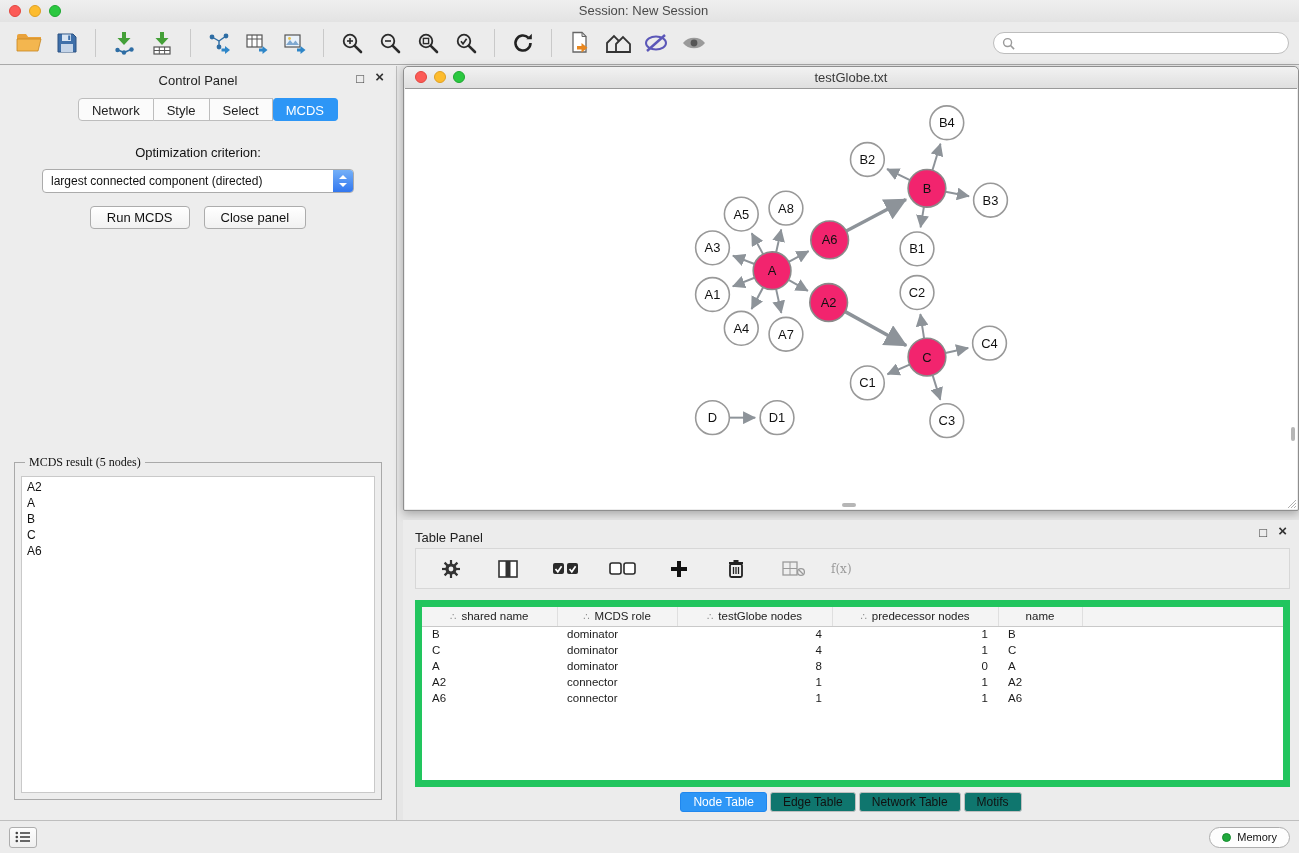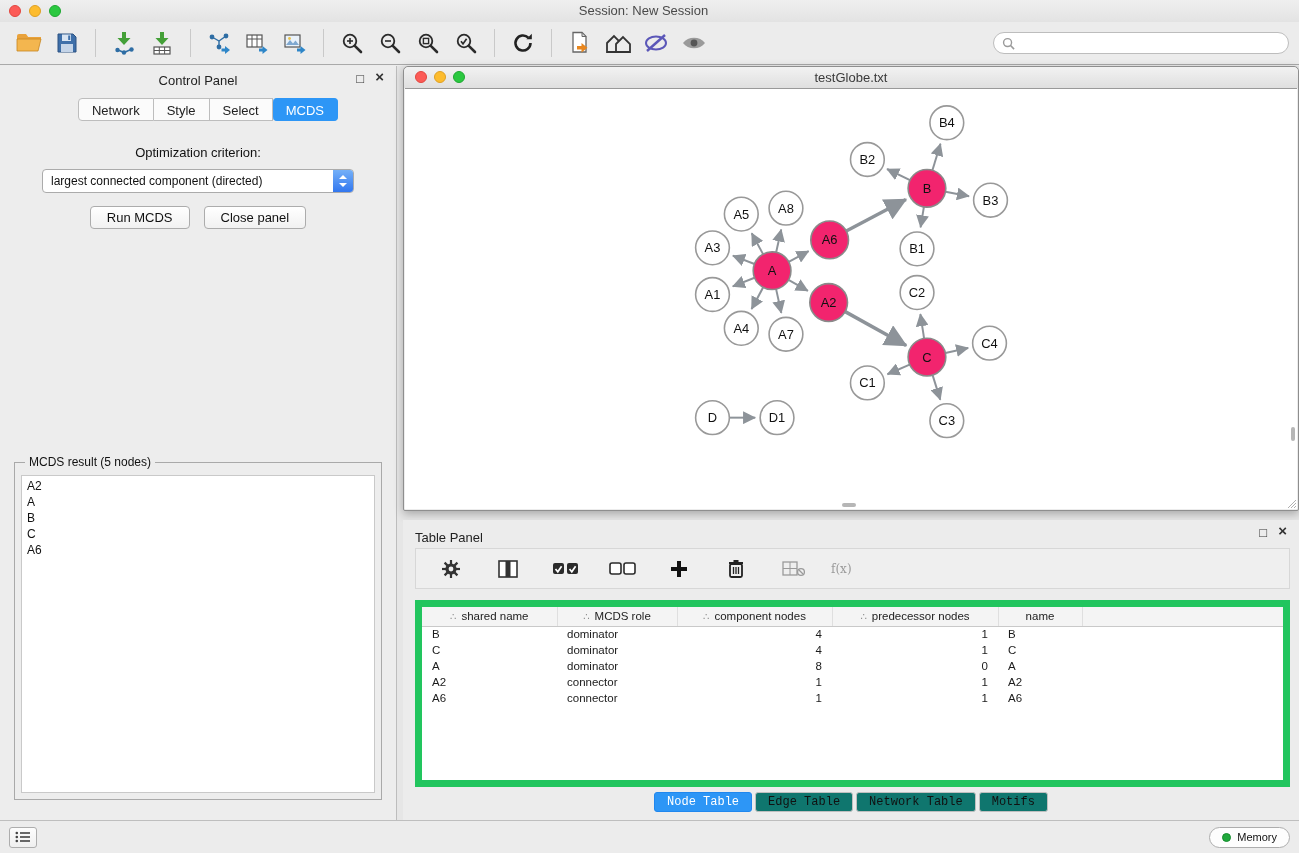--- a/index.html
+++ b/index.html
@@ -42,21 +42,21 @@
   .opt-label { text-align:center; margin-top:24px; font-size:13px; color:#111; }
   .select { position:relative; margin:9px auto 0 auto; width:312px; height:24px; background:#fff;
             border:1px solid #ABABAB; border-radius:4px; font-size:12px; line-height:22px; padding-left:8px; color:#111; }
   .stepper { position:absolute; right:0; top:0; bottom:0; width:20px; background:linear-gradient(#74B0F8,#3277EF);
              border-radius:0 3px 3px 0; display:flex; align-items:center; justify-content:center; }
   .cp-buttons { display:flex; justify-content:center; gap:14px; margin-top:13px; }
   .btn { height:23px; padding:0 16px; background:linear-gradient(#FFFFFF,#F1F1F1); border:1px solid #ACACAC;
          border-radius:4px; font-size:13px; color:#111; line-height:21px; }
   .result-fieldset { position:absolute; left:14px; right:14px; top:389px; height:345px;
                      border:1px solid #A9A9A9; padding:6px; background:#EDEDED; }
-  .result-fieldset legend { font-size:12px; color:#111; padding:0 4px; margin-left:4px; }
+  .result-fieldset legend { font-size:12px; color:#111; padding:0 4px; margin-left:4px;font-family:Liberation Serif, serif; }
   .result-box { width:100%; height:100%; background:#fff; border:1px solid #C9C9C9; overflow:auto;
                 font-size:12px; line-height:16px; padding:2px 5px; color:#111; }
 
   
   .right { position:absolute; left:398px; top:0; right:0; height:100%; }
 
   
   .network-window { position:absolute; left:5px; top:0; right:0; height:445px; background:#ECECEC;
                     border:1px solid #8E8E8E; border-radius:5px 5px 2px 2px; box-shadow:0 3px 10px rgba(0,0,0,.28); }
   .nw-titlebar { position:relative; height:21px; background:linear-gradient(#F2F2F2,#DFDFDF); border-radius:5px 5px 0 0; }
@@ -76,21 +76,21 @@
   .fx { font-family:"DejaVu Serif", serif; color:#9a9a9a; font-size:12px; }
   .tp-table-wrap { position:absolute; left:12px; right:9px; top:80px; height:187px; background:#fff;
                    border:7px solid #22c55e; overflow:hidden; }
   table.data { width:100%; border-collapse:collapse; table-layout:fixed; font-size:11.5px; color:#1b1b1b; }
   table.data th { height:19px; background:#F4F4F4; border-bottom:1px solid #C9C9C9; border-right:1px solid #DFDFDF;
                   font-weight:normal; font-size:11.5px; text-align:center; color:#222; }
   table.data th .hicon { color:#8a8a8a; font-size:10px; margin-right:5px; }
   table.data th.cf { border-right:none; }
   table.data td { height:16px; padding:0 10px; white-space:nowrap; overflow:hidden; }
   table.data td.c2, table.data td.c3 { text-align:right; }
-  .tp-tabs { position:absolute; left:0; right:0; top:272px; display:flex; justify-content:center; gap:3px;font-family:Liberation Mono, monospace; }
+  .tp-tabs { position:absolute; left:0; right:0; top:272px; display:flex; justify-content:center; gap:3px; }
   .tp-tab { height:20px; line-height:19px; padding:0 12px; font-size:12px; color:#111; background:#0f766e;
             border:1px solid #BFBFBF; border-radius:3px; }
   .tp-tab.active { background:#2D96F6; color:#fff; border-color:#2087EE; }
 
   
   .statusbar { position:absolute; left:0; right:0; bottom:0; height:33px; background:#ECECEC;
                border-top:1px solid #BEBEBE; display:flex; align-items:center; padding:0 9px; }
   .list-btn { width:28px; height:21px; border:1px solid #ADADAD; border-radius:3px;
               background:linear-gradient(#FDFDFD,#EFEFEF); display:flex; align-items:center; justify-content:center; }
   .memory-btn { margin-left:auto; height:21px; border:1px solid #ADADAD; border-radius:11px; background:#FDFDFD;
@@ -501,21 +501,21 @@
                 <col style="width:120px">
                 <col style="width:155px">
                 <col style="width:166px">
                 <col style="width:84px">
                 <col>
               </colgroup>
             <thead>
               <tr>
                 <th><span class="hicon">∴</span><span>shared name</span></th>
                 <th><span class="hicon">∴</span><span>MCDS role</span></th>
-                <th><span class="hicon">∴</span><span>component nodes</span></th>
+                <th><span class="hicon">∴</span><span>testGlobe nodes</span></th>
                 <th><span class="hicon">∴</span><span>predecessor nodes</span></th>
                 <th><span>name</span></th>
                 <th class="cf"></th>
               </tr>
             </thead>
             <tbody id="table-body">
                 <tr>
                   <td class="c0">B</td>
                   <td class="c1">dominator</td>
                   <td class="c2">4</td>

